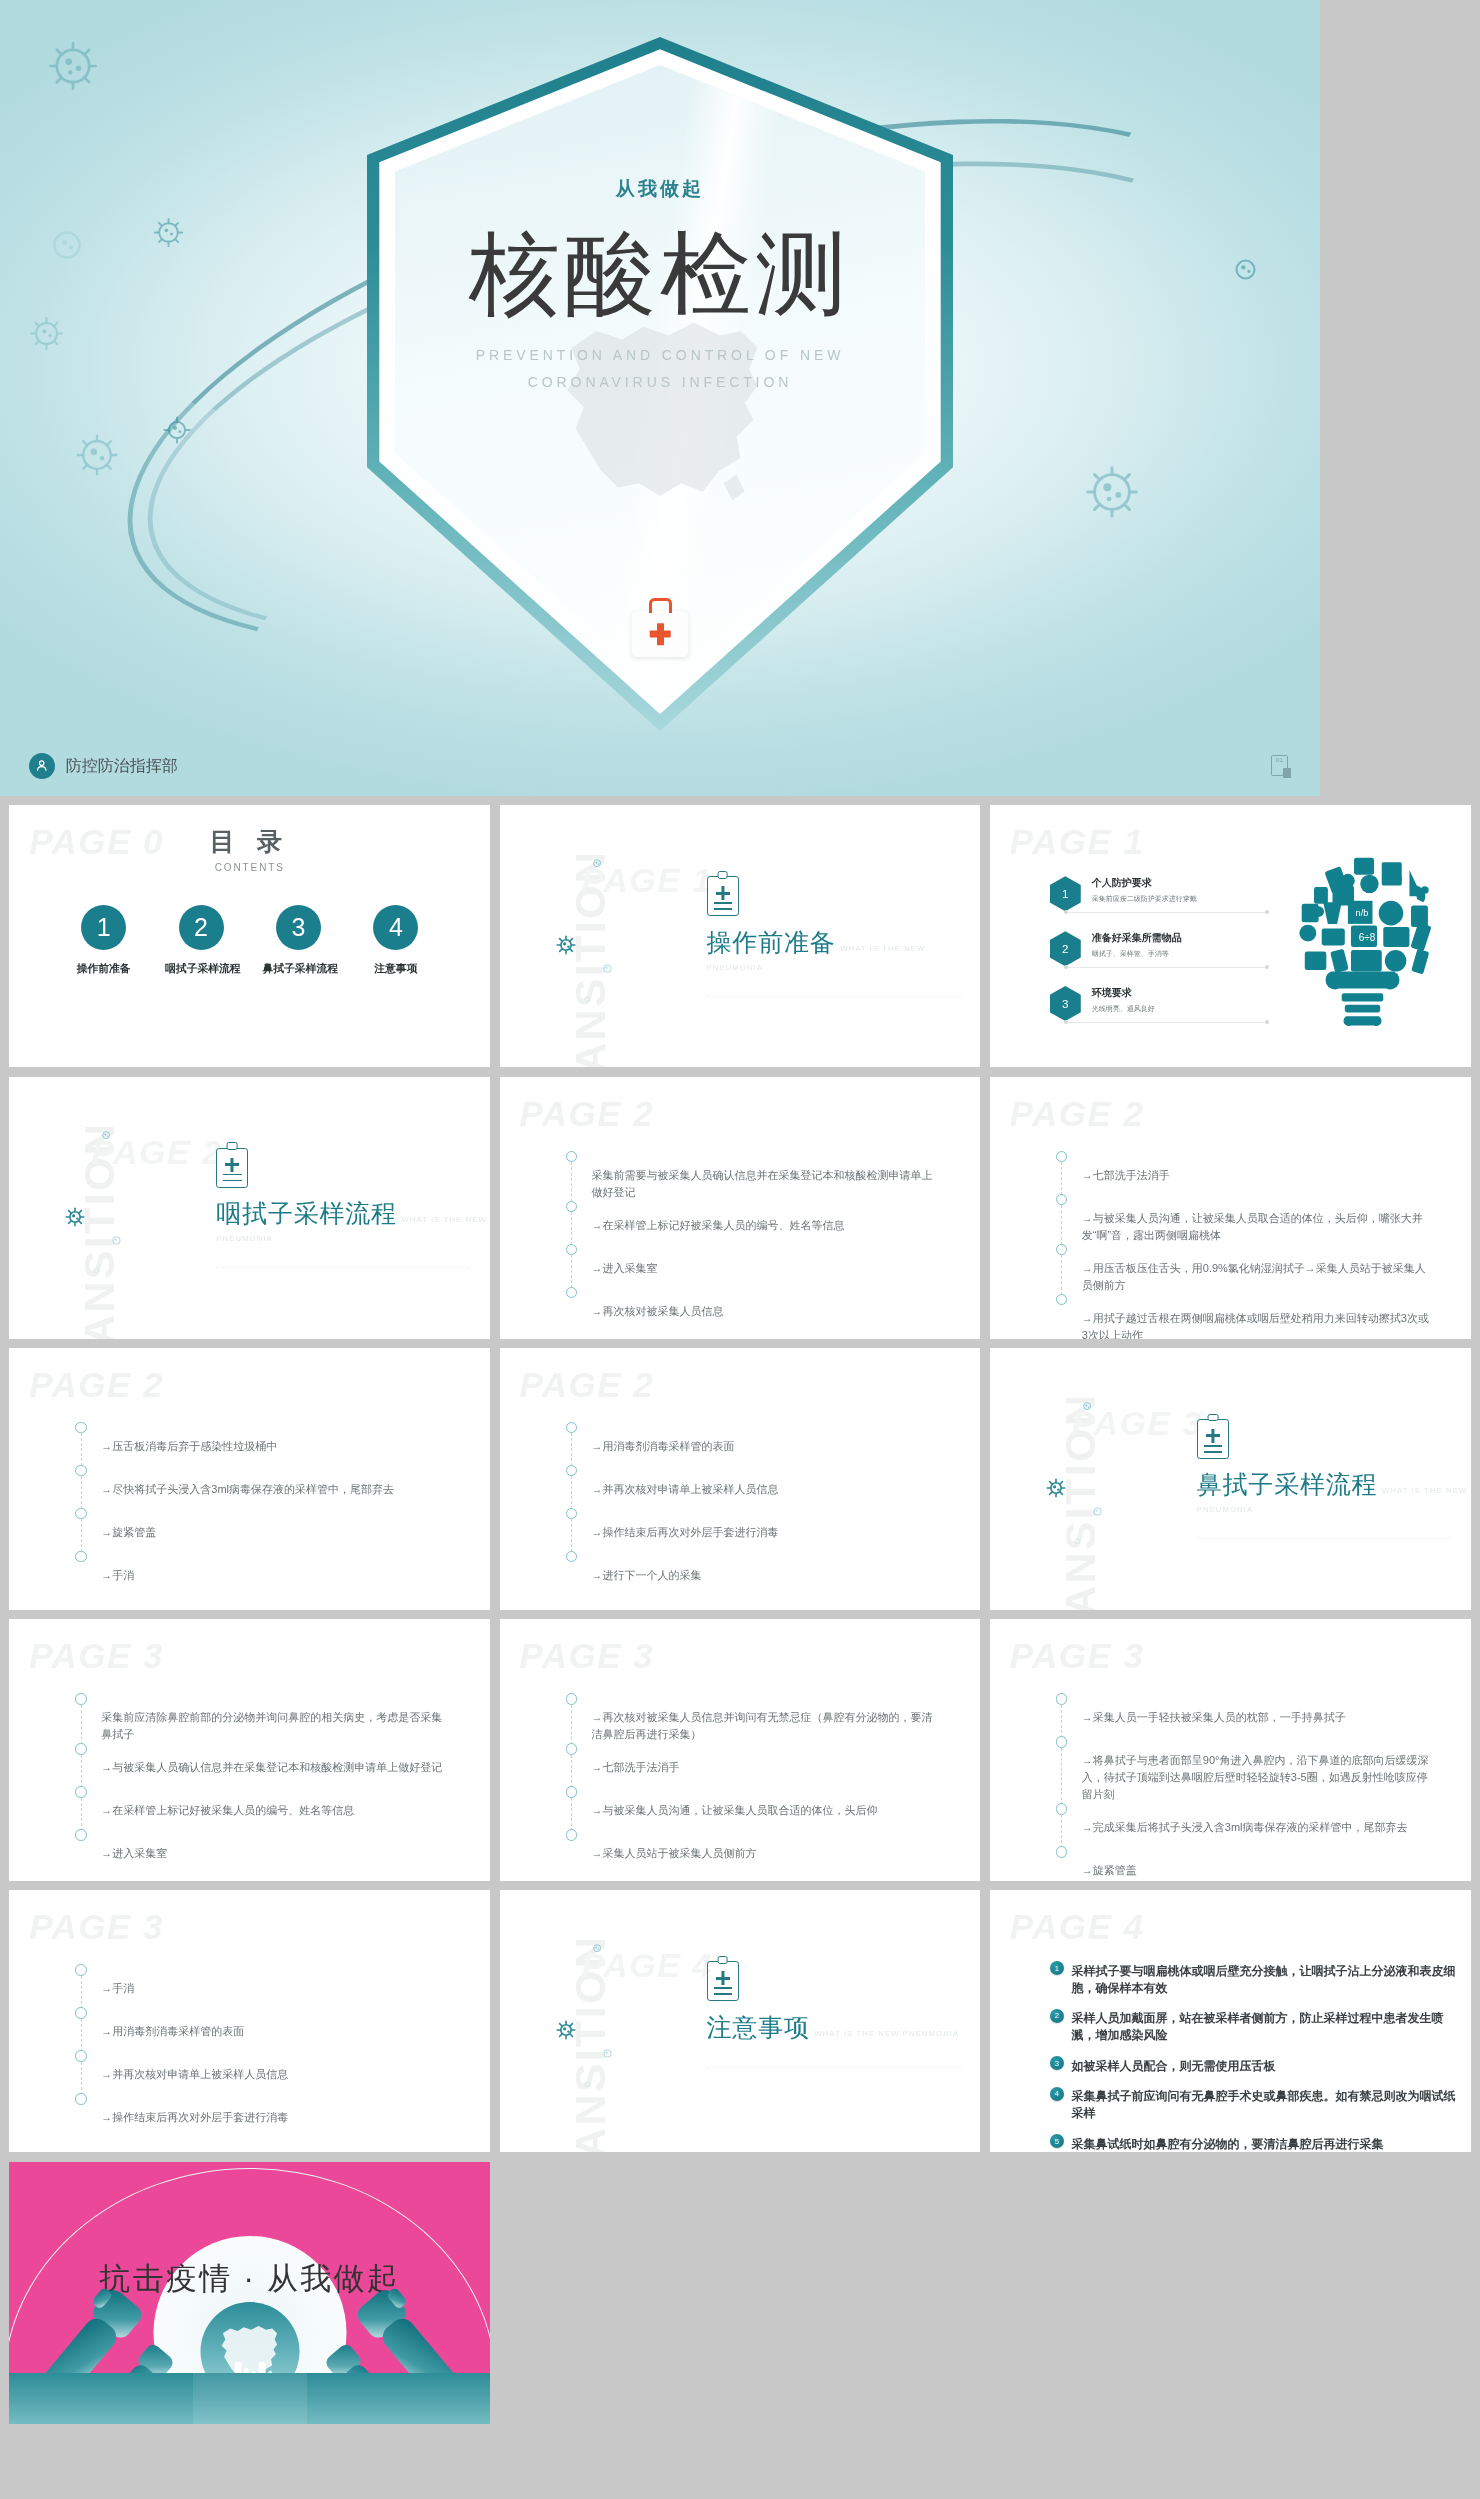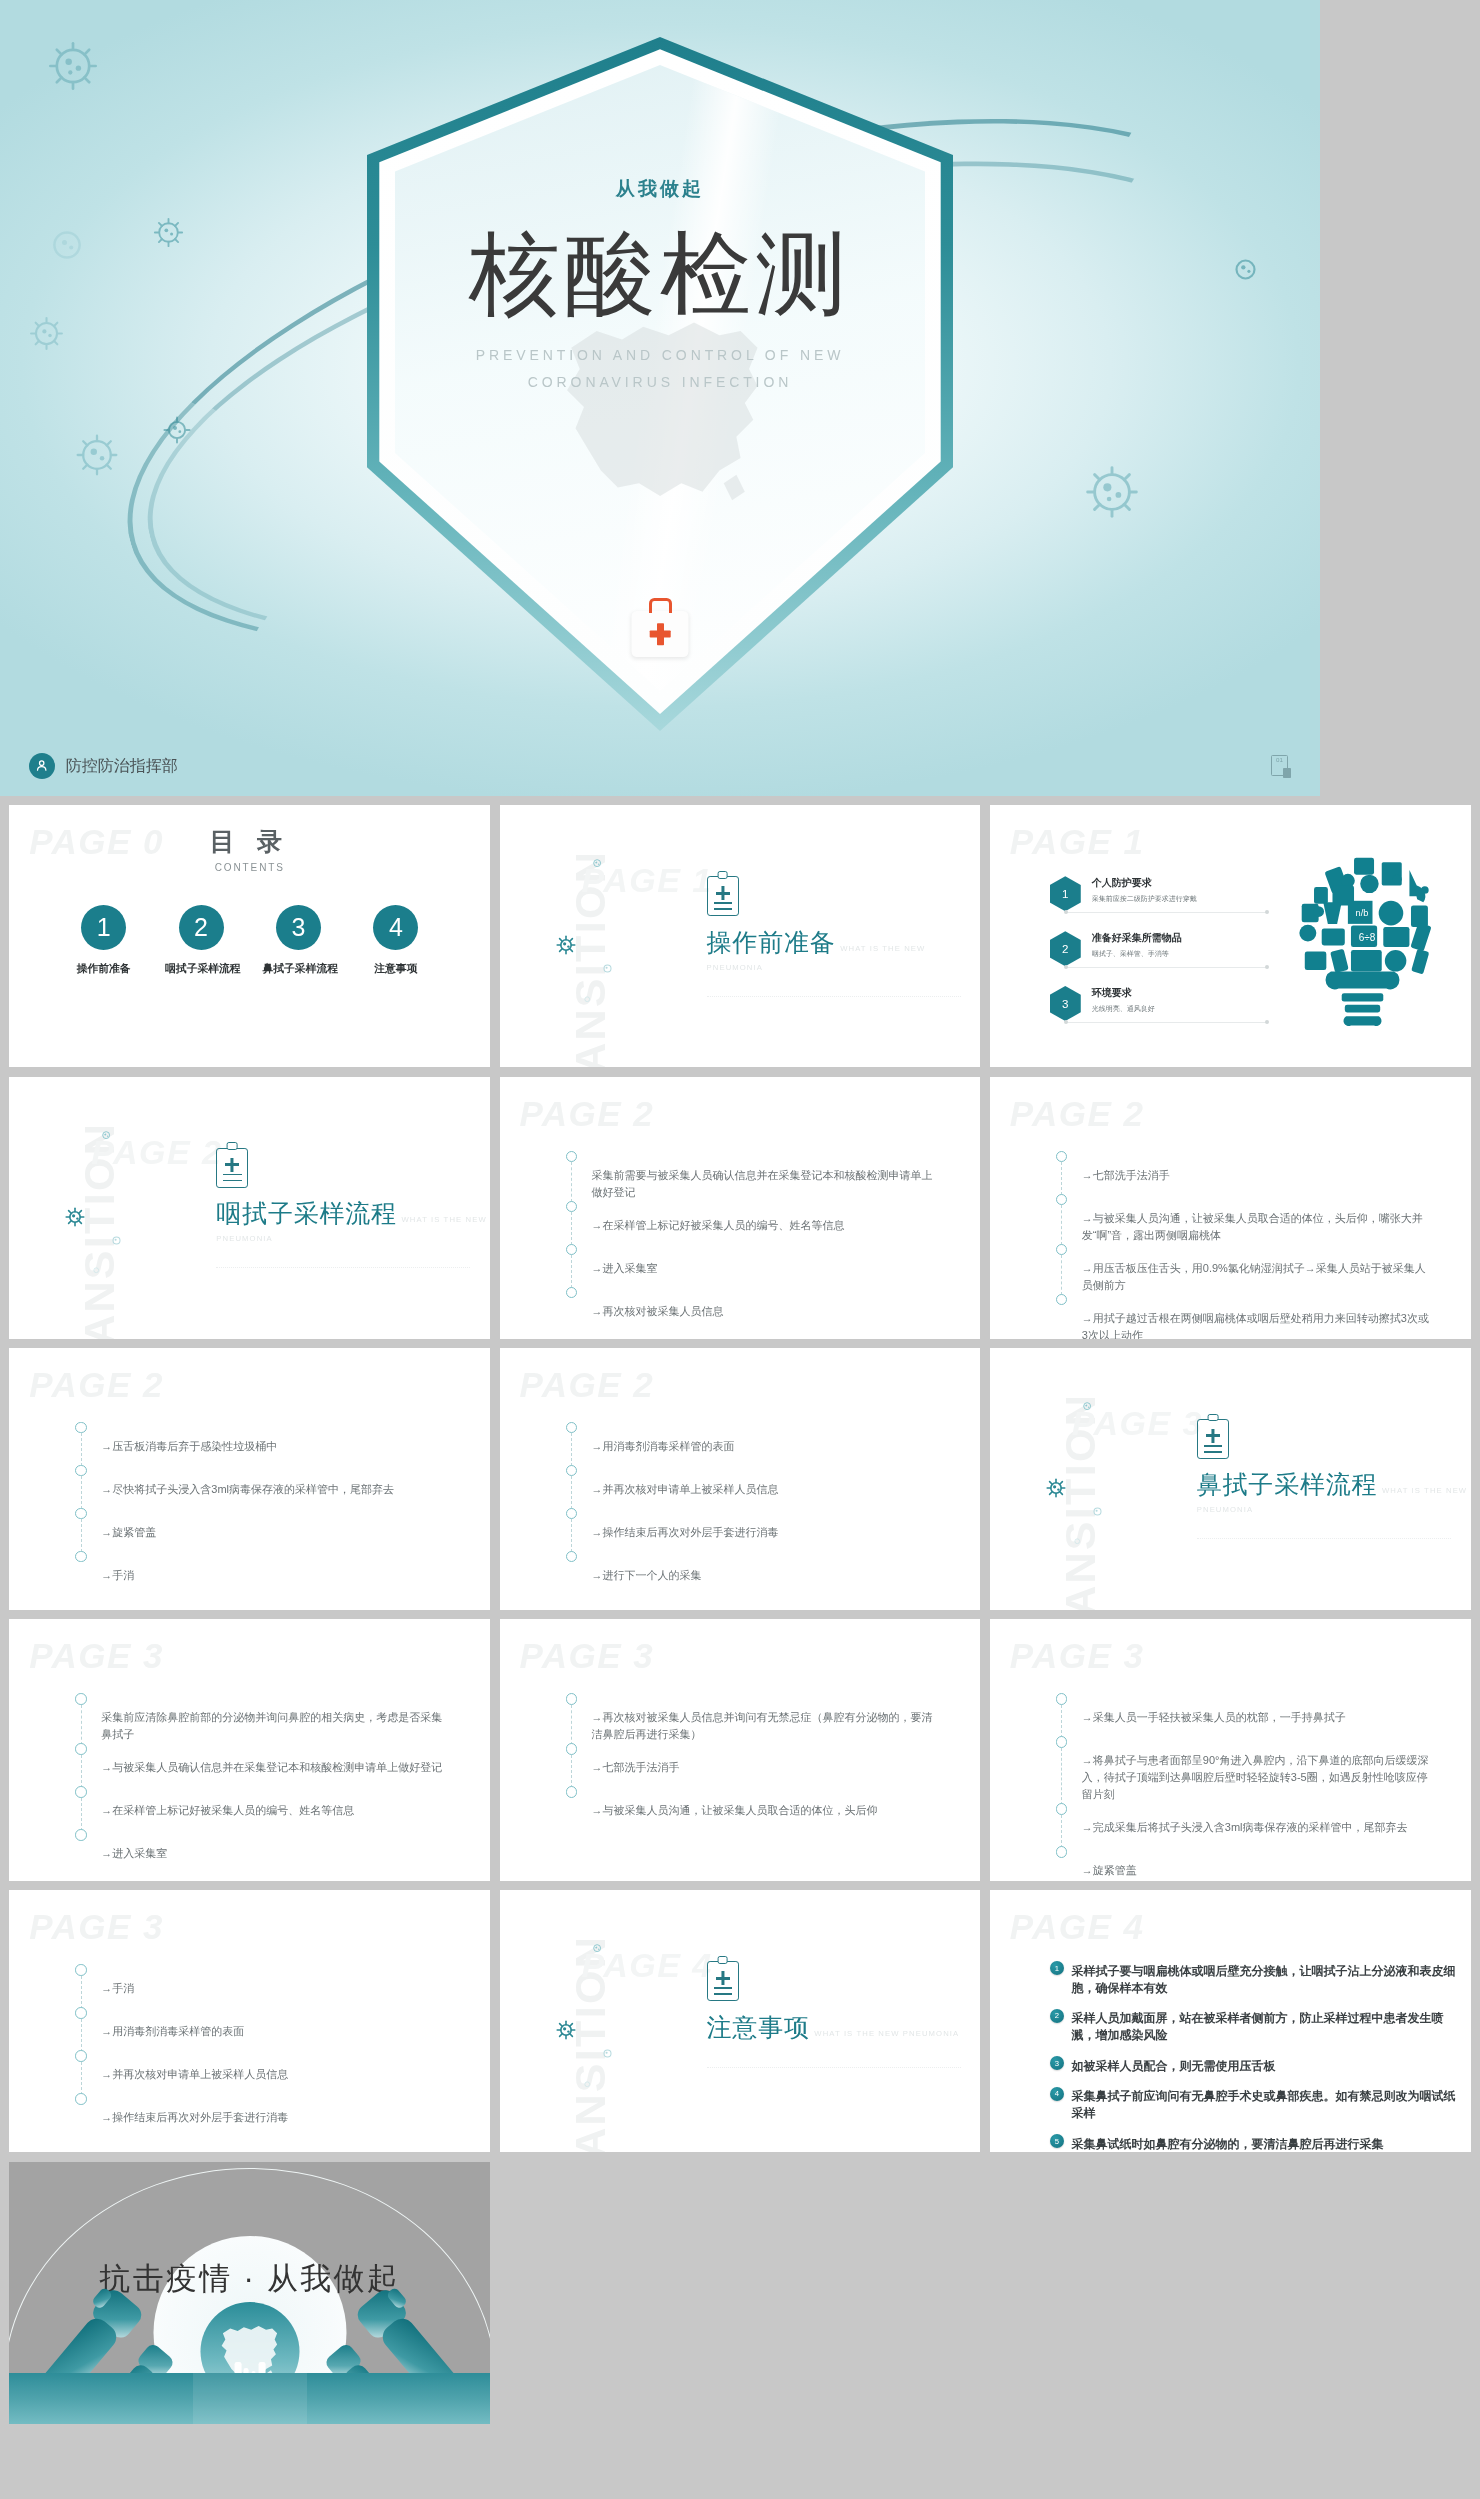--- a/index.html
+++ b/index.html
@@ -182,21 +182,21 @@
   .nn-num{
     width:14px;height:14px;border-radius:50%;
     background:radial-gradient(circle at 35% 30%, #2a9aa8, #13717f);
     color:#fff;font-size:7.7px;display:flex;align-items:center;justify-content:center;
     margin-right:7.7px;flex:0 0 auto;
     box-shadow:0 0.8px 1.5px rgba(0,0,0,.2);
   }
   .nn-txt{ font-size:12px; font-weight:700; color:#3a4043; line-height:1.4; padding-top:1.5px; }
 
   
-  .end{ position:relative; background:#a3a3a3; overflow:hidden; }
+  .end{ position:relative; background:#ec4899; overflow:hidden; }
   .end-arc{
     position:absolute; left:50%; top:6.2px; transform:translateX(-50%);
     width:493px; height:432px; border-radius:50%;
     border:0.8px solid #eef4f4;
   }
   .end-glow{
     position:absolute; left:50%; top:74px; transform:translateX(-50%);
     width:193px;height:193px;border-radius:50%;
     background:radial-gradient(circle,#eef7f8 0%, #f7fbfc 60%, #ffffff 100%);
   }
@@ -898,20 +898,24 @@
       <div class="tl-item">
           <span class="tl-dot"></span>
           <span class="tl-line"></span>
           <div class="tl-text">→七部洗手法消手</div>
         </div>
       <div class="tl-item">
           <span class="tl-dot"></span>
           <span class="tl-line"></span>
           <div class="tl-text">→与被采集人员沟通，让被采集人员取合适的体位，头后仰</div>
         </div>
+      <div class="tl-item">
+          <span class="tl-dot"></span>
+          <div class="tl-text">→采集人员站于被采集人员侧前方</div>
+        </div>
     </div>
   </div>
 
   <div class="slide">
     <div class="pagewm">PAGE  3</div>
     <div class="tl">
       <div class="tl-item">
           <span class="tl-dot"></span>
           <span class="tl-line"></span>
           <div class="tl-text">→采集人员一手轻扶被采集人员的枕部，一手持鼻拭子</div>

